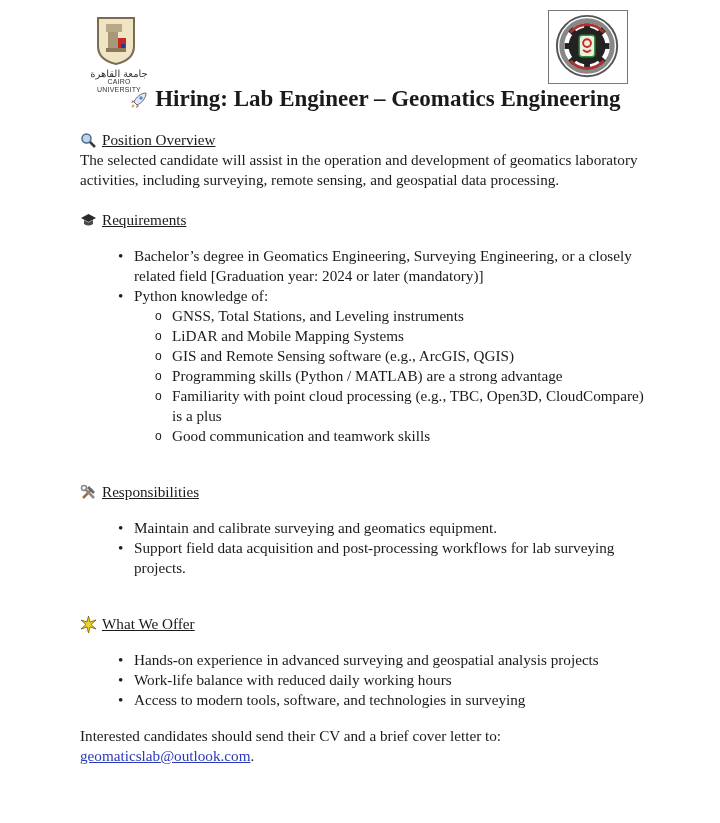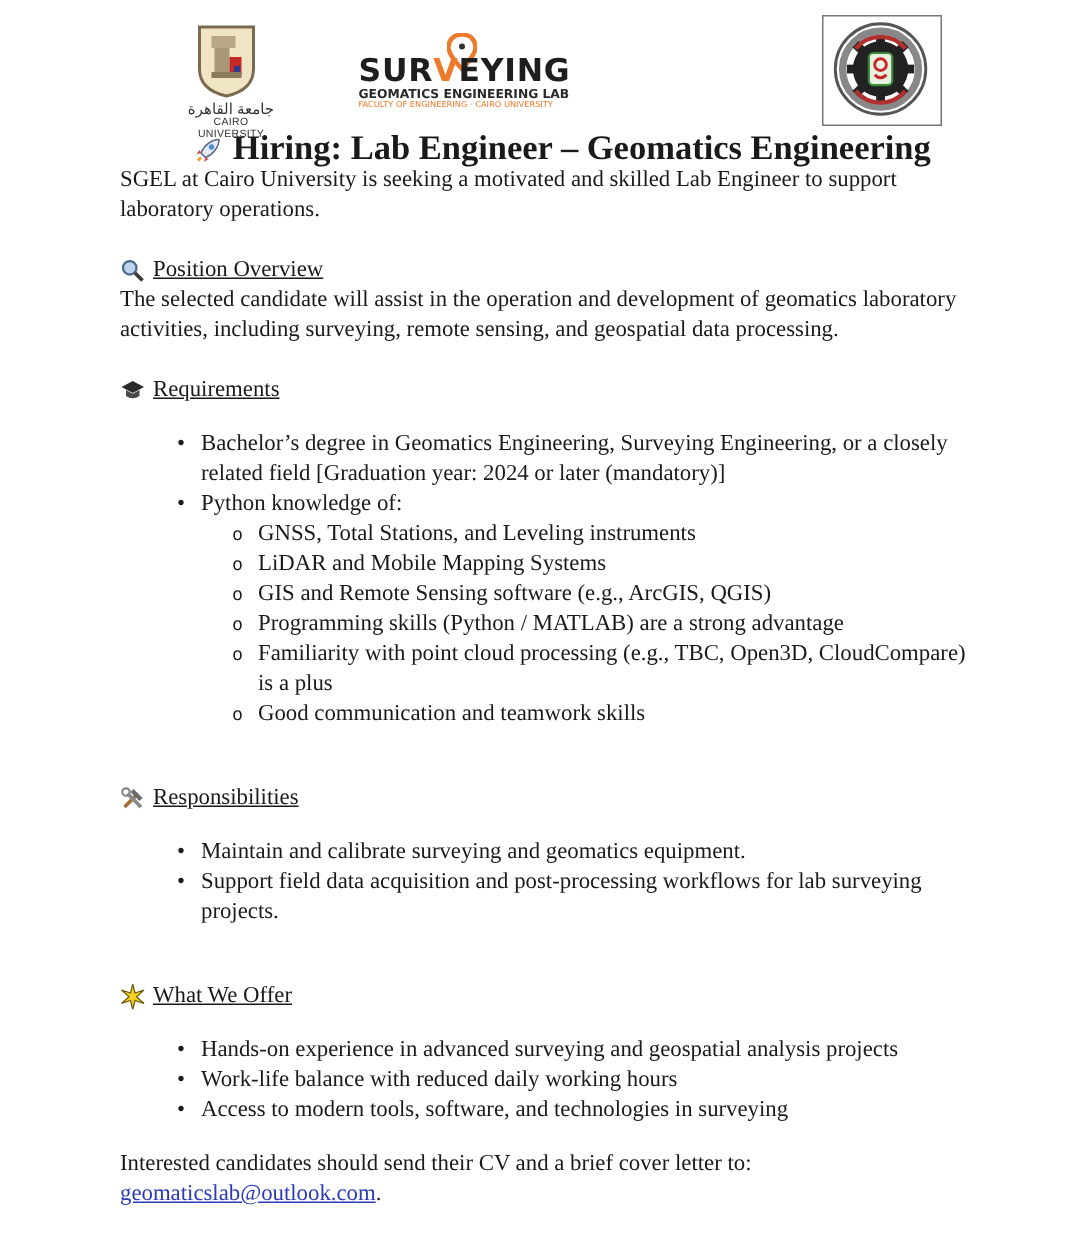--- a/index.html
+++ b/index.html
@@ -2,21 +2,21 @@
 <html><head>
 <meta charset="utf-8">
 <style>
   html, body { margin: 0; padding: 0; background: #ffffff; }
   body {
     width: 720px; height: 823px; position: relative; overflow: hidden;
     font-family: "Liberation Serif", "DejaVu Serif", serif;
     color: #1a1a1a;
   }
   .header { position: absolute; left: 0; top: 0; width: 720px; height: 95px; }
-  .cu-logo { position: absolute; left: 88px; top: 12px; width: 62px; height: 78px; margin-left: 35px; }
+  .cu-logo { position: absolute; left: 88px; top: 12px; width: 62px; height: 78px; }
   .cu-shield { position: absolute; left: 8px; top: 4px; width: 40px; height: 50px; }
   .cu-text { position: absolute; left: 0; top: 58px; width: 62px; text-align: center;
     font-size: 7px; font-family: "Liberation Sans", sans-serif; color: #333; letter-spacing: 0.2px; line-height: 8px; }
   .cu-text .ar { font-size: 10px; display:block; }
 
   .surv-logo { position: absolute; left: 236px; top: 20px; width: 155px; height: 50px; }
   .surv-word { position: absolute; left: 3px; top: 16px; font-family: "DejaVu Sans", sans-serif;
     font-weight: bold; font-size: 21px; letter-spacing: 0.5px; color: #1e1e1e; line-height: 22px; }
   .surv-word .or { color: #ee7a2c; }
   .surv-pin { position: absolute; left: 62px; top: 2px; width: 20px; height: 26px; }
@@ -56,29 +56,20 @@
       <rect x="22" y="22" width="8" height="12" fill="#c42828"></rect>
       <rect x="25" y="28" width="4" height="5" fill="#2a3a8a"></rect>
       <rect x="10" y="32" width="20" height="4" fill="#8a7a5a"></rect>
     </svg>
     <div class="cu-text">
       <span class="ar">جامعة القاهرة</span>
       <span>CAIRO UNIVERSITY</span>
     </div>
   </div>
 
-  <div class="surv-logo">
-    <svg class="surv-pin" viewBox="0 0 20 26">
-      <path d="M10 1 C4 1 1 5 1 9.5 C1 15 10 24 10 24 C10 24 19 15 19 9.5 C19 5 16 1 10 1 Z" fill="none" stroke="#ee7a2c" stroke-width="3"></path>
-      <circle cx="10" cy="9" r="2" fill="#333"></circle>
-    </svg>
-    <div class="surv-word"><span>SUR</span><span class="or">V</span><span>EYING</span></div>
-    <div class="surv-sub">GEOMATICS ENGINEERING LAB</div>
-    <div class="surv-sub2">FACULTY OF ENGINEERING · CAIRO UNIVERSITY</div>
-  </div>
 
   <div class="eng-logo">
     <svg viewBox="0 0 80 74" width="78" height="72">
       <circle cx="39" cy="36" r="31" fill="#fff" stroke="#555" stroke-width="2"></circle>
       <circle cx="39" cy="36" r="26" fill="none" stroke="#888" stroke-width="5"></circle>
       <circle cx="39" cy="36" r="19" fill="#222"></circle>
       <g fill="#222">
         <rect x="36" y="13" width="6" height="6"></rect>
           <rect x="36" y="53" width="6" height="6"></rect>
         <rect x="16" y="33" width="6" height="6"></rect>
@@ -104,21 +95,20 @@
         <path d="M16 2 C11 2 6 6 4 11 L7 14 C12 12 16 7 16 2 Z" fill="#e6e9ef" stroke="#5a6a8a" stroke-width="1"></path>
         <circle cx="11" cy="7" r="1.8" fill="#4a90d9"></circle>
         <path d="M4 11 L1 12 L3 9 Z" fill="#d84040"></path>
         <path d="M7 14 L6 17 L9 15 Z" fill="#d84040"></path>
         <path d="M4 14 L2 16" stroke="#f0a030" stroke-width="2"></path>
       </svg>
     </span>
     <span>Hiring: Lab Engineer – Geomatics Engineering</span>
   </div>
 
-  <p>SGEL at Cairo University is seeking a motivated and skilled Lab Engineer to support laboratory operations.</p>
   <div class="gap"></div>
 
   <div class="sec-head">
     <span class="ico">
       <svg width="16" height="16" viewBox="0 0 16 16">
           <circle cx="6.5" cy="6.5" r="4.5" fill="#bcd4ec" stroke="#4a6a8a" stroke-width="1.5"></circle>
           <path d="M10 10 L15 15" stroke="#3a3a3a" stroke-width="2.5"></path>
         </svg>
     </span>
     <span>Position Overview</span>

